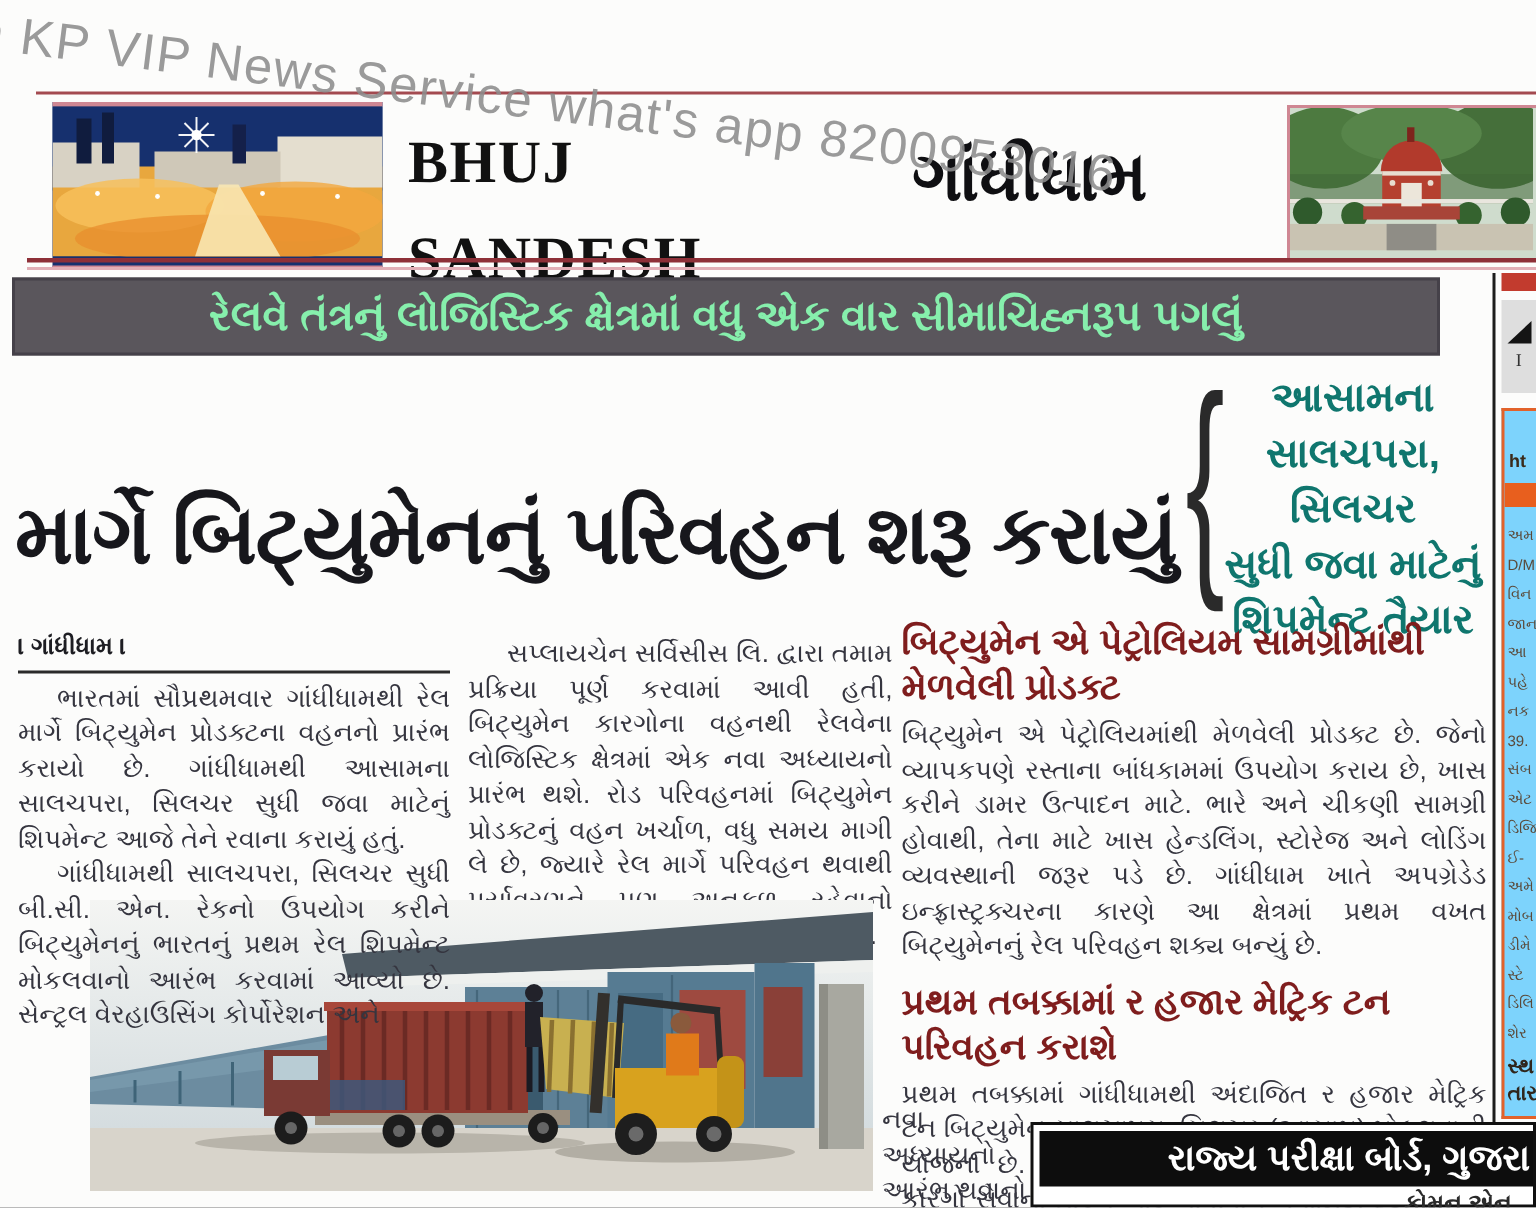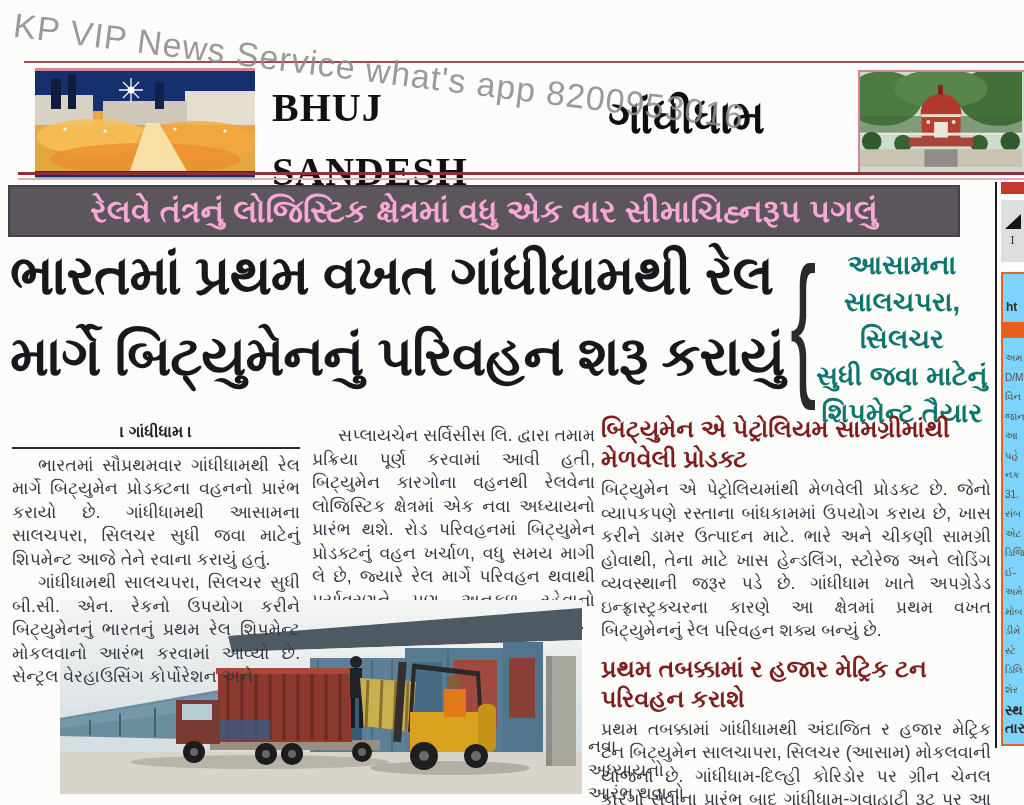--- a/index.html
+++ b/index.html
@@ -20,39 +20,39 @@
     font-weight:bold;font-size:40px;color:#111;letter-spacing:1px;}
   #paper-name1{top:84px;} #paper-name2{top:148px;}
   #edition{left:608px;top:90px;font-size:46px;font-weight:bold;color:#0f0f12;text-align:center;}
   #right-photo{left:858px;top:70px;width:166px;height:100px;border:2px solid #cf8793;background:#cfdccd;}
   #mid-rule1{left:18px;right:0;top:172px;border-top:3px solid #8e3038;}
   #mid-rule2{left:18px;right:0;top:178px;border-top:2px solid #e2aeb6;}
 
   
   #kicker{left:8px;top:185px;width:948px;height:48px;background:#5a565c;border:2px solid #454149;
     display:flex;align-items:center;justify-content:center;}
-  #kicker span{color:#f9a8d4;font-weight:bold;font-size:32px;white-space:nowrap;}
+  #kicker span{color:#86efac;font-weight:bold;font-size:28px;white-space:nowrap;}
 
   
   .headline{left:10px;width:785px;font-size:55px;font-weight:bold;color:#17171c;
     white-space:nowrap;letter-spacing:-1px;}
   #headline1{top:243px;} #headline2{top:324px;}
 
   
   #deck-brace{left:788px;top:248px;width:30px;height:148px;display:flex;align-items:center;
     justify-content:center;}
   #deck-brace span{font-size:92px;font-weight:300;color:#2a2a2a;transform:scale(.85,1.72);}
   #deck-text{left:816px;top:247px;width:172px;font-size:27px;font-weight:bold;color:#0f766e;
     text-align:center;line-height:37px;white-space:pre-line;}
 
   
   .bodytxt{font-size:17.5px;line-height:23.5px;text-align:justify;color:#35353f;}
   .bodytxt p{margin:0;text-indent:26px;}
   #col1{left:12px;top:420px;width:288px;z-index:5;}
-  #dateline{font-size:16px;font-weight:bold;text-align:center;color:#1d1d22;
+  #dateline{font-size:16px;font-weight:bold;text-align:left;color:#1d1d22;
     border-bottom:2px solid #2a2a2a;padding-bottom:3px;margin-bottom:5px;}
   #col2{left:312px;top:424px;width:283px;}
   #col3{left:601px;top:414px;width:390px;}
   .subhead{font-size:24px;font-weight:bold;color:#7f1d1d;margin:0 0 4px 0;line-height:30px;}
   #subhead2{margin-top:11px;}
   #col3-tail{left:588px;top:735px;width:100px;font-size:17.5px;line-height:23.5px;color:#35353f;}
 
   
   #news-photo{left:60px;top:600px;width:522px;height:194px;}
 
@@ -143,21 +143,20 @@
     </svg>
   </div>
 
   <div id="mid-rule1" class="abs"></div>
   <div id="mid-rule2" class="abs"></div>
 
   <div id="kicker" class="abs">
     <span>રેલવે તંત્રનું લોજિસ્ટિક ક્ષેત્રમાં વધુ એક વાર સીમાચિહ્નરૂપ પગલું</span>
   </div>
 
-  <div id="headline1" class="abs headline">ભારતમાં પ્રથમ વખત ગાંધીધામથી રેલ</div>
   <div id="headline2" class="abs headline">માર્ગે બિટ્યુમેનનું પરિવહન શરૂ કરાયું</div>
 
   <div id="deck-brace" class="abs">
     <span>{</span>
   </div>
   <div id="deck-text" class="abs">આસામના
 સાલચપરા, સિલચર
 સુધી જવા માટેનું
 શિપમેન્ટ તૈયાર</div>
 
@@ -275,38 +274,44 @@
       <circle cx="364" cy="156" r="14" fill="#1e1e1e"></circle>
         <circle cx="364" cy="156" r="5" fill="#6a6a6a"></circle>
       <circle cx="416" cy="156" r="12" fill="#1e1e1e"></circle>
         <circle cx="416" cy="156" r="5" fill="#6a6a6a"></circle>
 
       <rect x="486" y="56" width="30" height="110" fill="#a8a8a0"></rect>
       <rect x="486" y="56" width="6" height="110" fill="#8e8e86"></rect>
     </svg>
   </div>
 
+  <div id="exam-box" class="abs">
+    <div id="exam-banner">
+      <span>રાજ્ય પરીક્ષા બોર્ડ, ગુજરા</span>
+    </div>
+    <div id="exam-sub">કોમન એન્</div>
+  </div>
 
   <div id="strip-vline" class="abs"></div>
   <div id="strip-redbar" class="abs"></div>
   <div id="strip-logo" class="abs">
     <div class="tri"></div>
     <div class="lchar">I</div>
   </div>
   <div id="strip-ad" class="abs">
     <div id="strip-url">ht</div>
     <div id="strip-orangebar"></div>
     <div id="strip-frags">અમ
 D/M
 વિન
 જાન
 આ
 પહે
 નક
-31.
+39.
 સંબ
 એટ
 ડિજિ
 ઈ-
 અમે
 મોબ
 ડીમે
 સ્ટે
 ડિલિ
 શેર</div>

